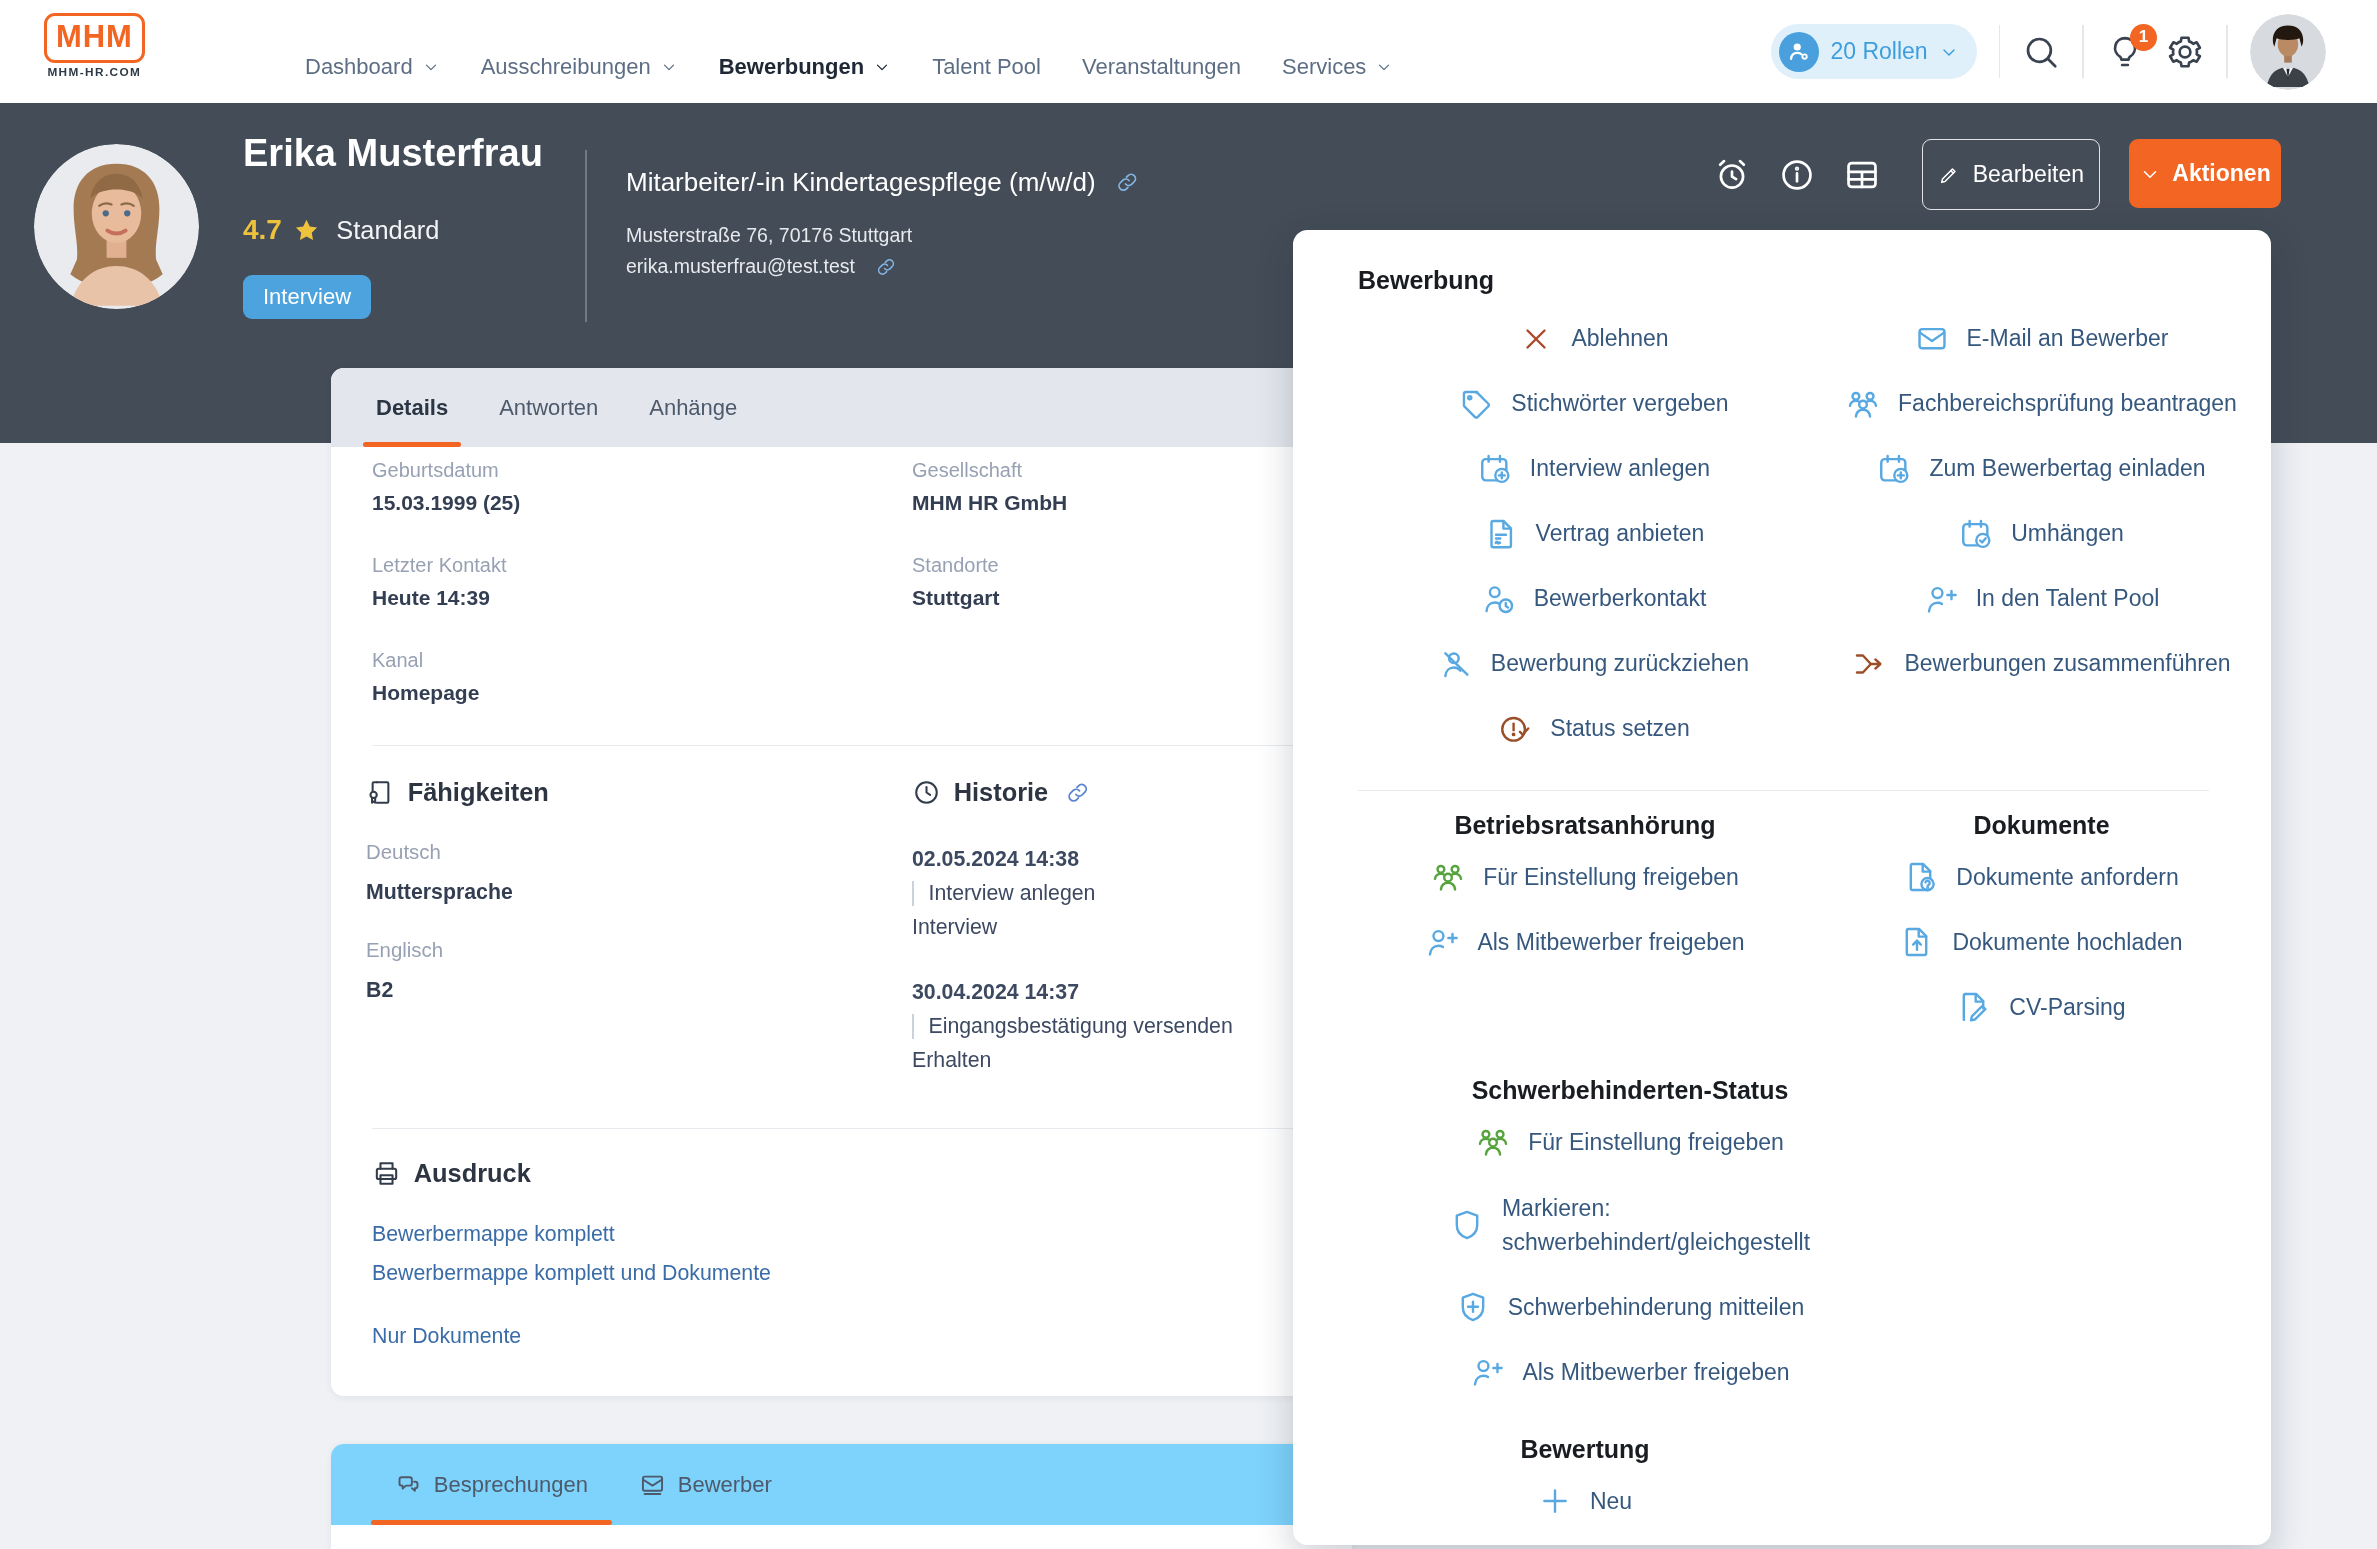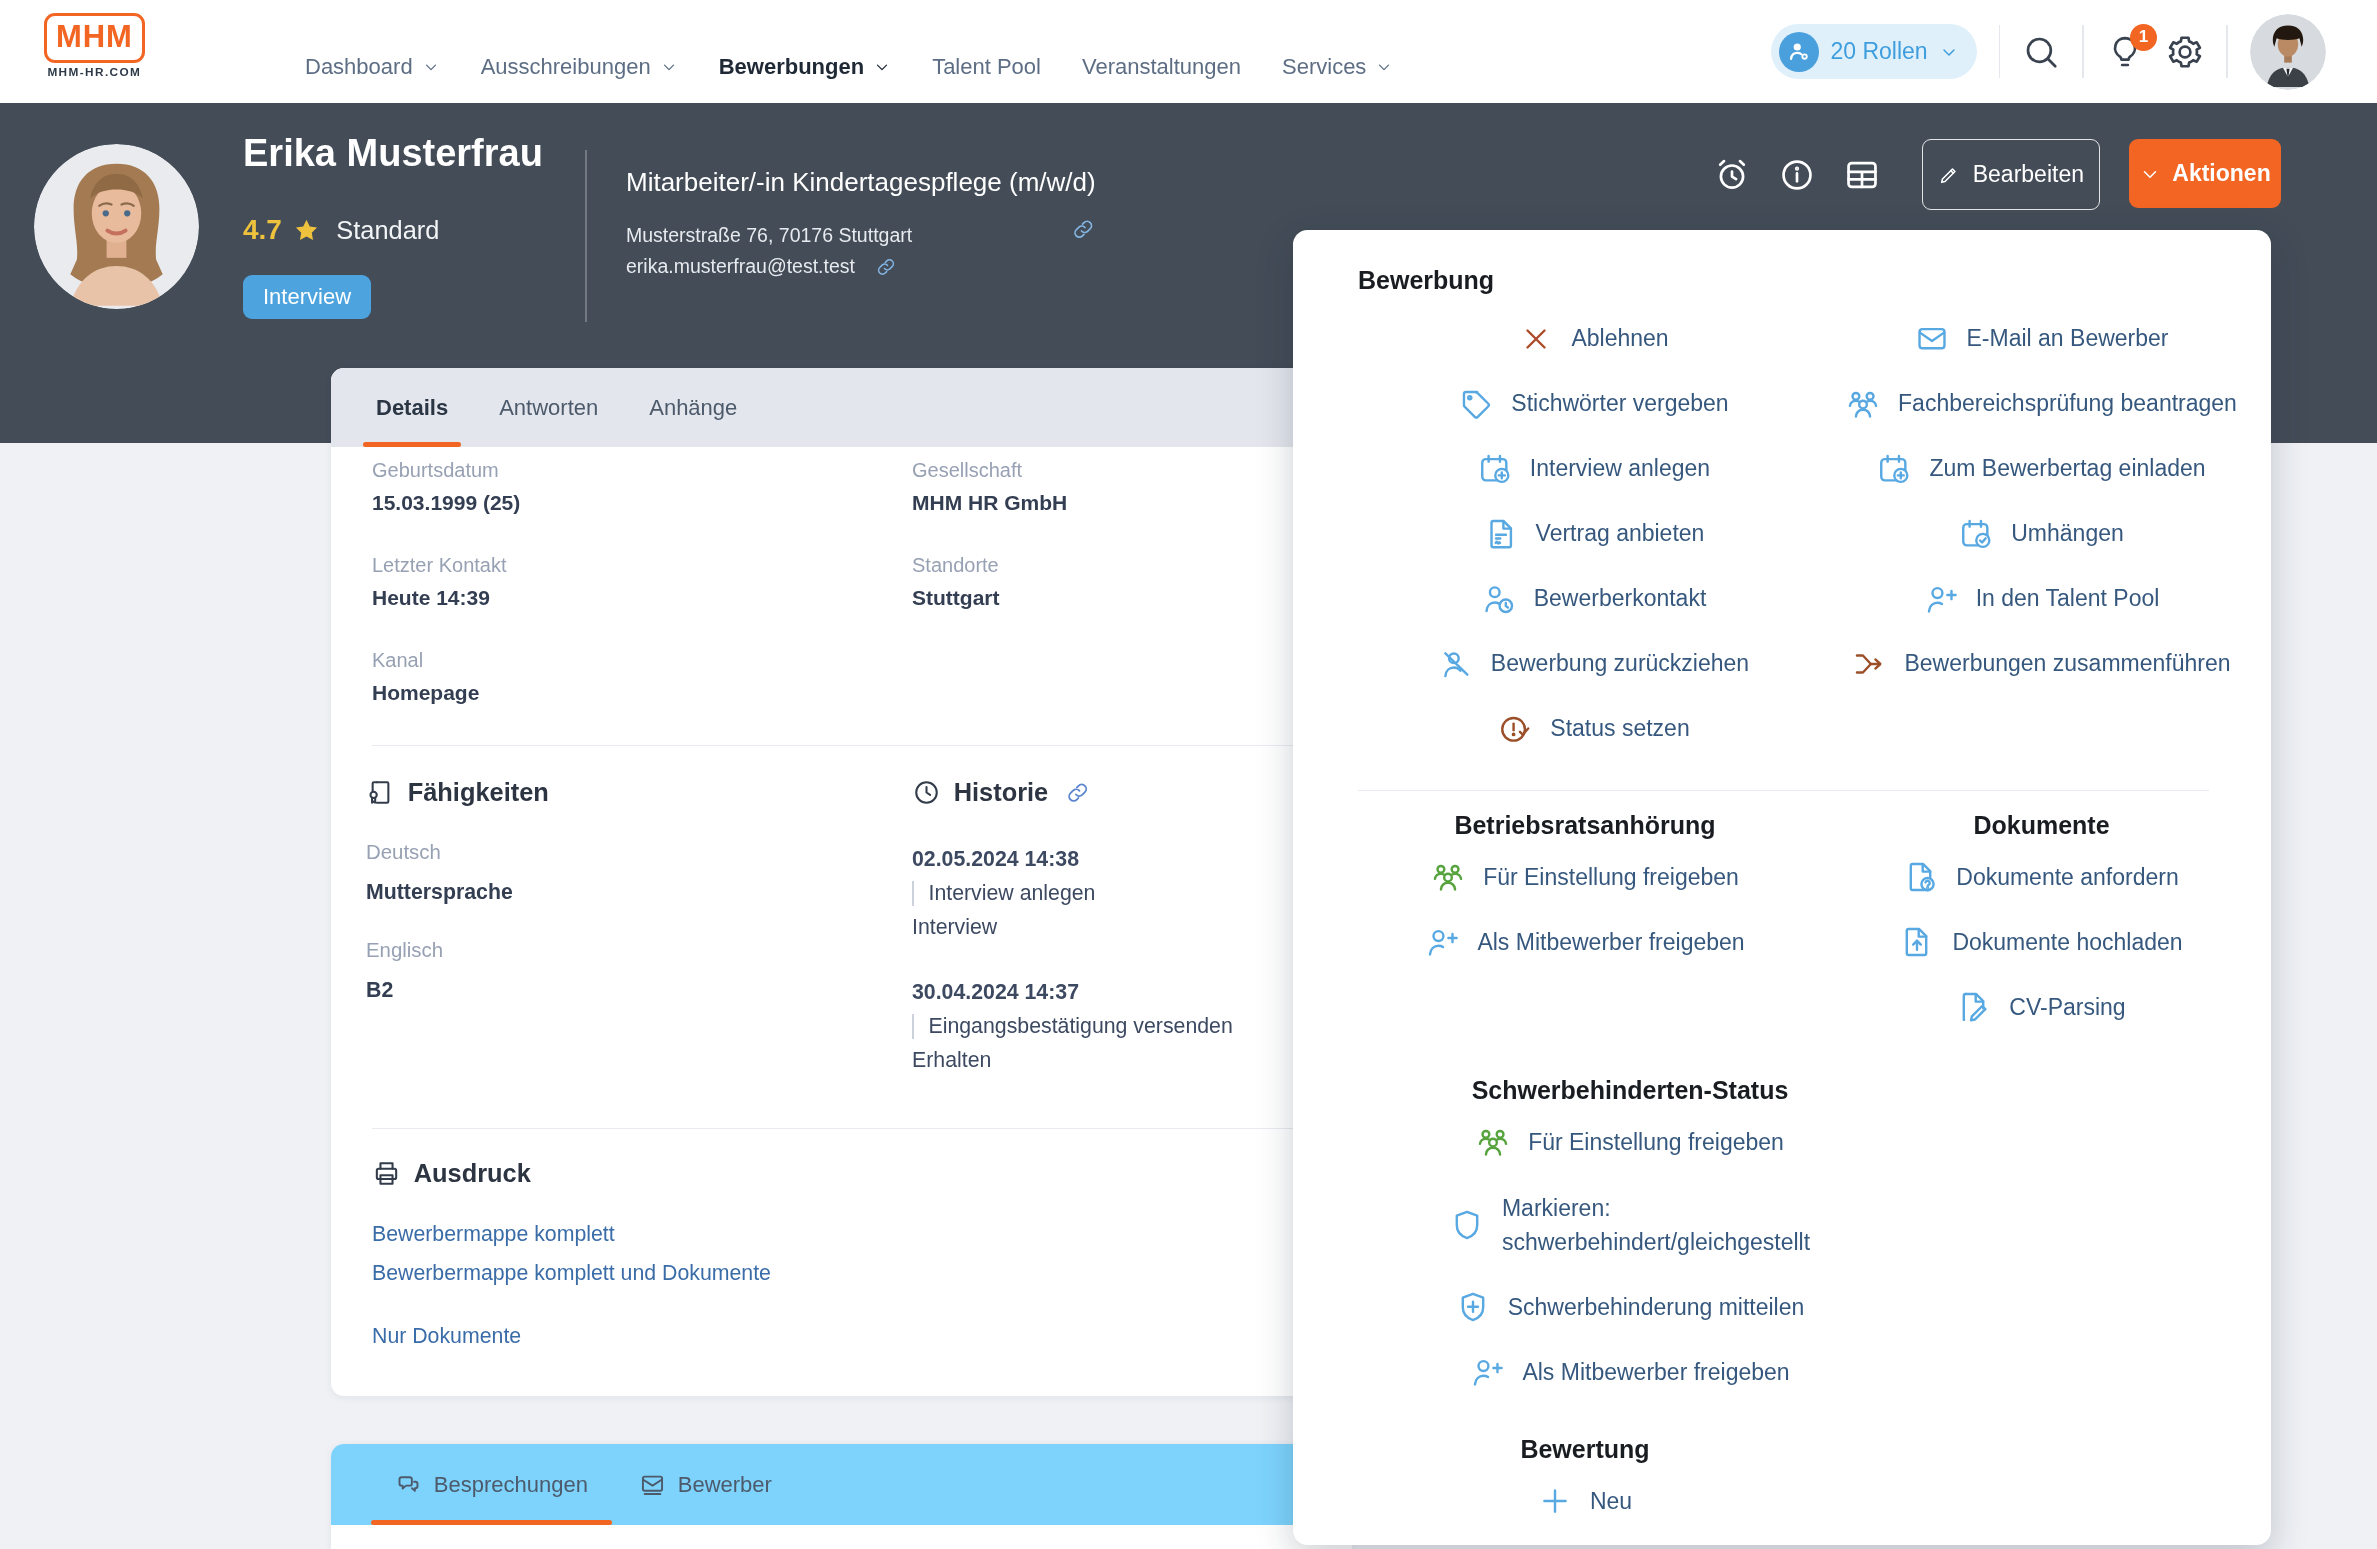--- a/index.html
+++ b/index.html
@@ -30,21 +30,21 @@
   
   .pheader{position:absolute;left:0;top:103px;width:2377px;height:340px;background:#434c57;z-index:1;}
   .pavatar{position:absolute;left:34px;top:41px;width:165px;height:165px;border-radius:50%;overflow:hidden;}
   .pname{position:absolute;left:243px;top:29px;font-size:38px;font-weight:600;color:#ffffff;}
   .prating{position:absolute;left:243px;top:111px;display:flex;align-items:center;gap:11px;}
   .prating .score{font-size:28px;font-weight:700;color:#eec23d;}
   .prating .star{width:27px;height:27px;color:#eec23d;}
   .prating .tier{font-size:25.4px;color:#f2f4f6;margin-left:5.4px;}
   .pbadge{position:absolute;left:243px;top:172px;background:#4da3dd;color:#fff;font-size:22px;padding:9px 20px;border-radius:9px;}
   .pvdiv{position:absolute;left:585px;top:47px;width:1.8px;height:172px;background:rgba(255,255,255,0.25);}
-  .pjob{position:absolute;left:626px;top:64px;display:flex;align-items:flex-end;gap:19px;flex-direction:column;}
+  .pjob{position:absolute;left:626px;top:64px;display:flex;align-items:center;gap:19px;}
   .pjob .t{font-size:26px;color:#ffffff;}
   .plink{width:24.5px;height:24.5px;color:#84b5e3;cursor:pointer;}
   .paddr{position:absolute;left:626px;top:121px;font-size:19.5px;color:#e7eaee;}
   .pmail{position:absolute;left:626px;top:152px;display:flex;align-items:center;gap:20px;font-size:19.5px;color:#e7eaee;}
   .hdr-icons{position:absolute;left:1713px;top:53px;display:flex;gap:27px;}
   .hdr-ic{width:38px;height:38px;color:#ffffff;cursor:pointer;}
   .btn-edit{position:absolute;left:1922px;top:36px;width:176px;height:69px;border:1.8px solid rgba(255,255,255,0.85);border-radius:9px;display:flex;align-items:center;justify-content:center;gap:12.7px;color:#fff;font-size:23px;cursor:pointer;}
   .btn-edit .pi{width:22px;height:22px;}
   .btn-actions{position:absolute;left:2129px;top:36px;width:152px;height:69px;background:#f26522;border-radius:9px;display:flex;align-items:center;justify-content:center;gap:11px;color:#fff;font-size:23px;font-weight:700;cursor:pointer;}
   .btn-actions .chev{width:22px;height:22px;}

